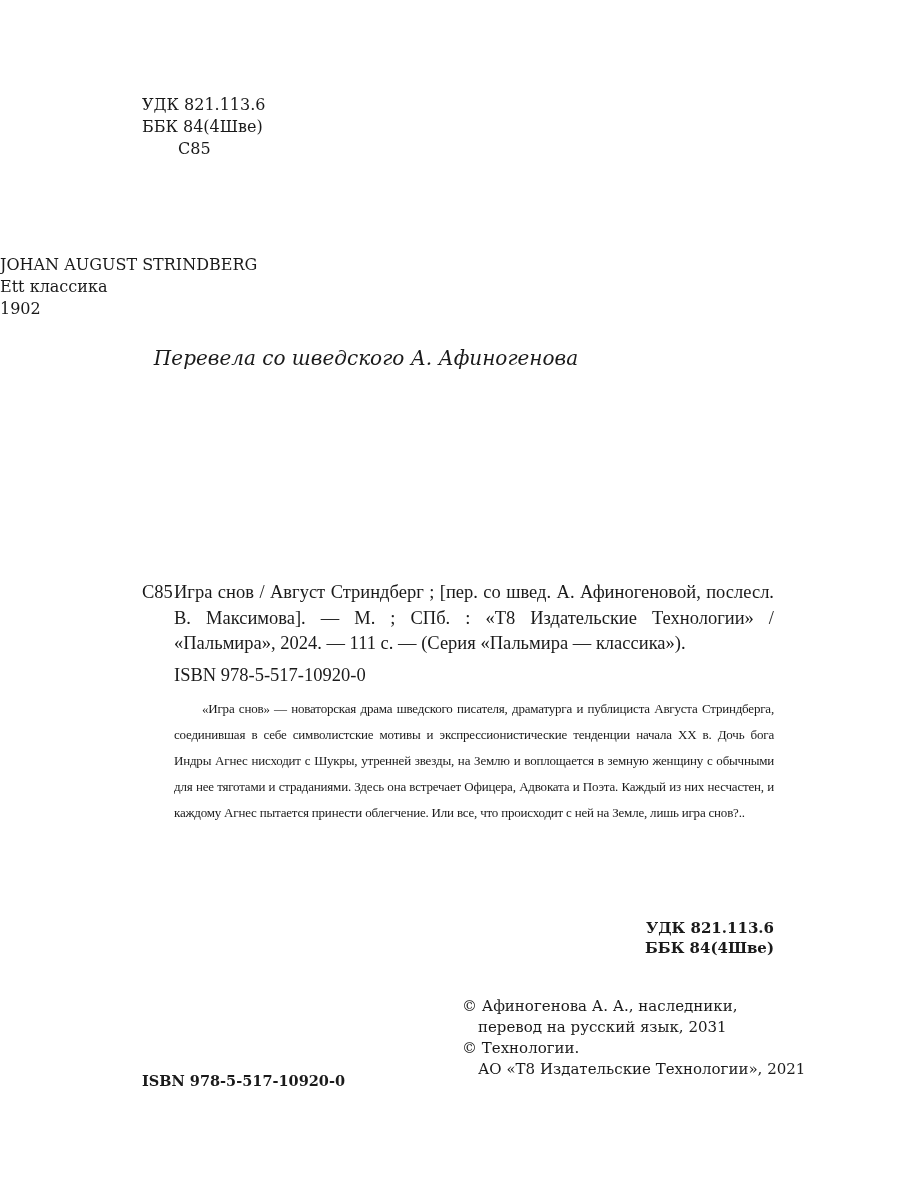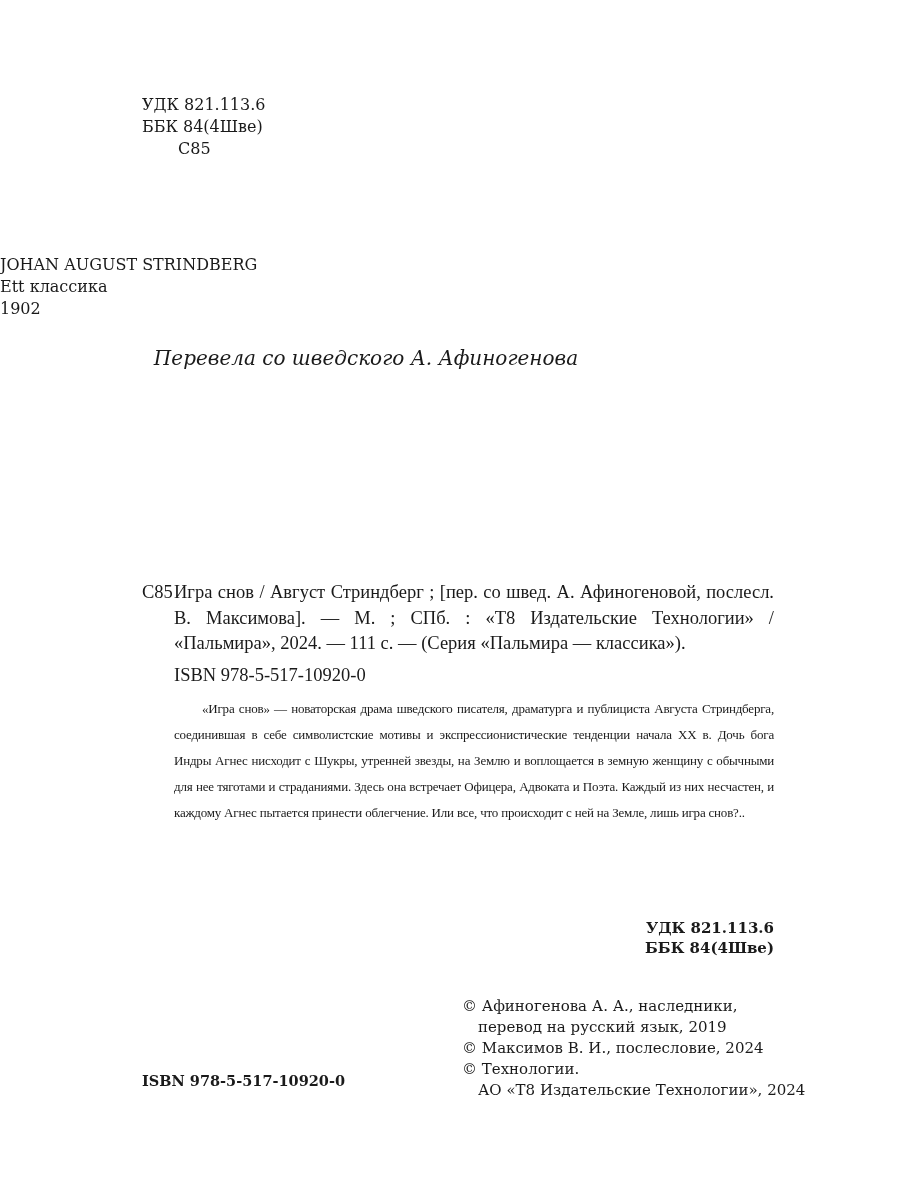--- a/index.html
+++ b/index.html
@@ -56,19 +56,18 @@
   <div class="annotation">«Игра снов» — новаторская драма шведского писателя, драматурга и публициста Августа Стриндберга, соединившая в себе символистские мотивы и экспрессионистические тенденции начала XX в. Дочь бога Индры Агнес нисходит с Шукры, утренней звезды, на Землю и воплощается в земную женщину с обычными для нее тяготами и страданиями. Здесь она встречает Офицера, Адвоката и Поэта. Каждый из них несчастен, и каждому Агнес пытается принести облегчение. Или все, что происходит с ней на Земле, лишь игра снов?..</div>
 </div>
 
 <div class="abs codes-bottom">
   <div>УДК 821.113.6</div>
   <div>ББК 84(4Шве)</div>
 </div>
 
 <div class="abs copyright">
   <div>© Афиногенова А. А., наследники,</div>
-  <div class="cont">перевод на русский язык, 2019</div>
-  <div>© Максимов В. И., послесловие, 2024</div>
+  <div class="cont">перевод на русский язык, 2031</div>
   <div>© Технологии.</div>
-  <div class="cont">АО «Т8 Издательские Технологии», 2024</div>
+  <div class="cont">АО «Т8 Издательские Технологии», 2021</div>
 </div>
 
 <div class="abs isbn-bottom">ISBN 978-5-517-10920-0</div>
 
 </body></html>

